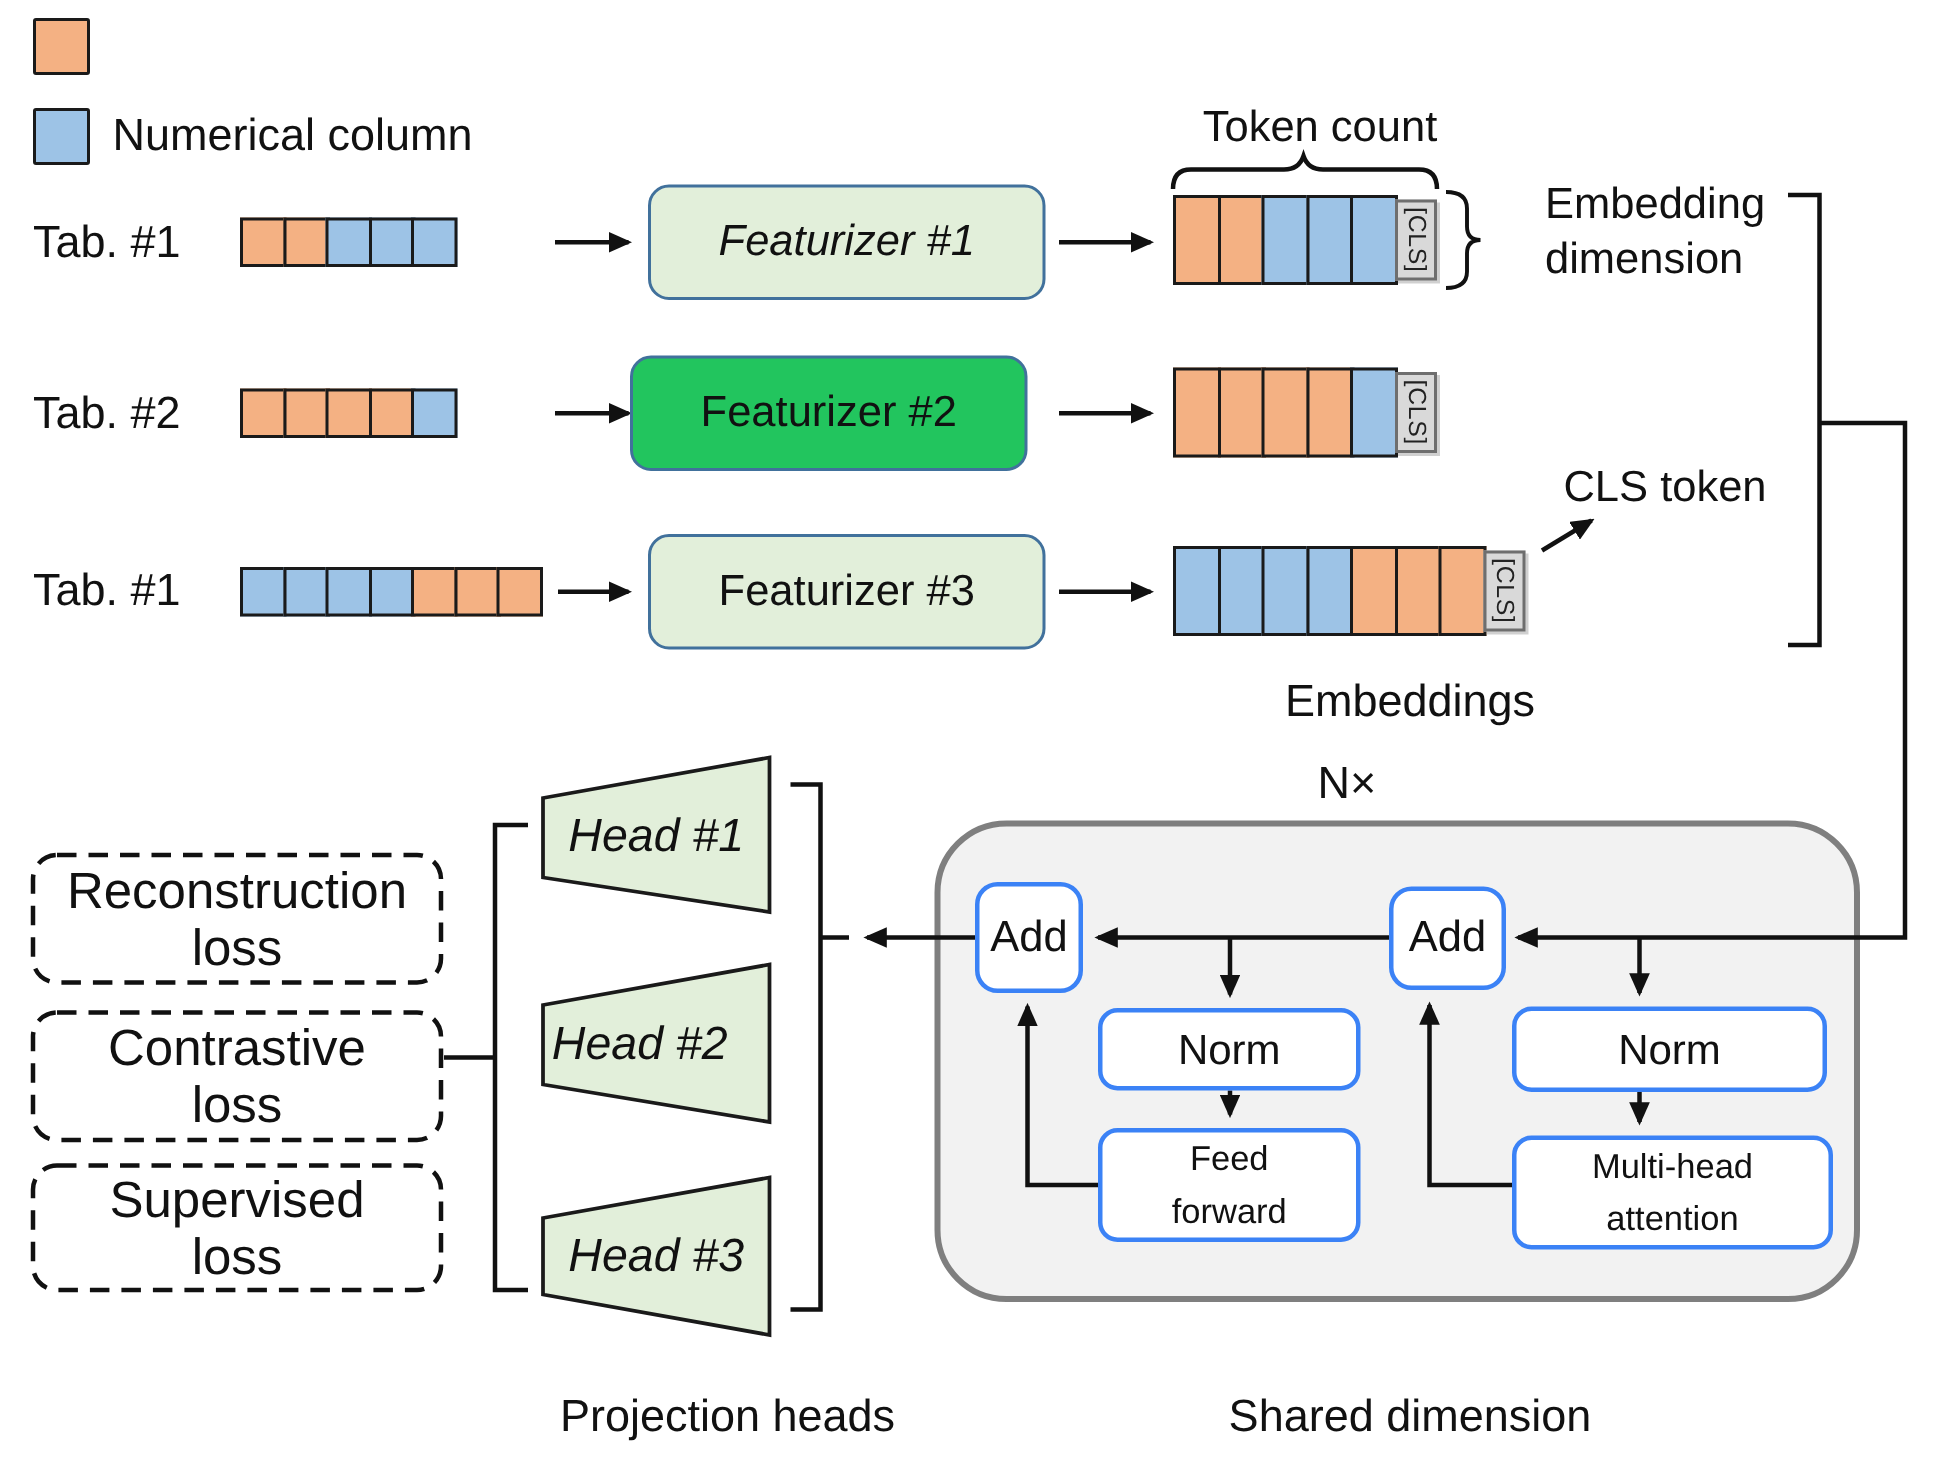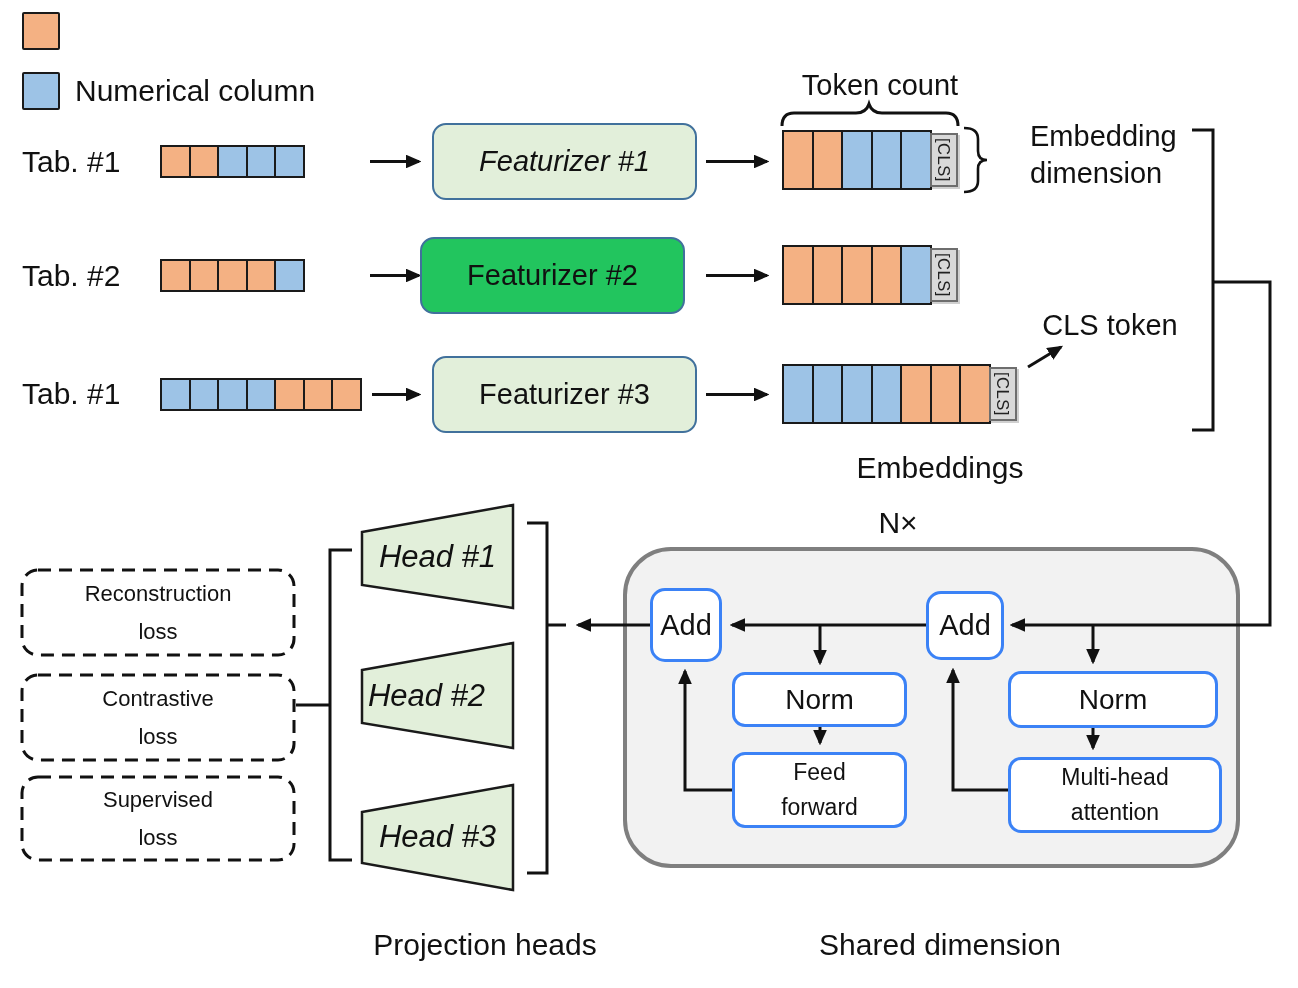--- a/index.html
+++ b/index.html
@@ -34,21 +34,21 @@
 
   .backbone{box-sizing:border-box;width:617px;height:321px;border:4px solid #7F7F7F;border-radius:48px;}
 
   .node{box-sizing:border-box;background:#fff;border:3px solid #3b82f6;border-radius:13px;
         display:flex;align-items:center;justify-content:center;text-align:center;}
   .node.add{font-size:29px;border-radius:15px;}
   .node.norm{font-size:28px;}
   .node.two{font-size:23px;line-height:35px;white-space:pre-line;}
 
   .headlabel{font-size:31px;line-height:40px;text-align:center;font-style:italic;}
-  .losslabel{font-size:22px;line-height:38px;white-space:pre-line;text-align:center;
+  .losslabel{font-size:34px;line-height:38px;white-space:pre-line;text-align:center;
              display:flex;align-items:center;justify-content:center;}
   .caption{font-size:30px;text-align:center;white-space:nowrap;}
 </style>
 </head>
 <body>
 
 <div id="canvas">
 
   <div class="abs lyr0 backbone" style="left: 623px; top: 547px; background: rgb(242, 242, 242); border-color: rgb(127, 127, 127);"></div>
 

